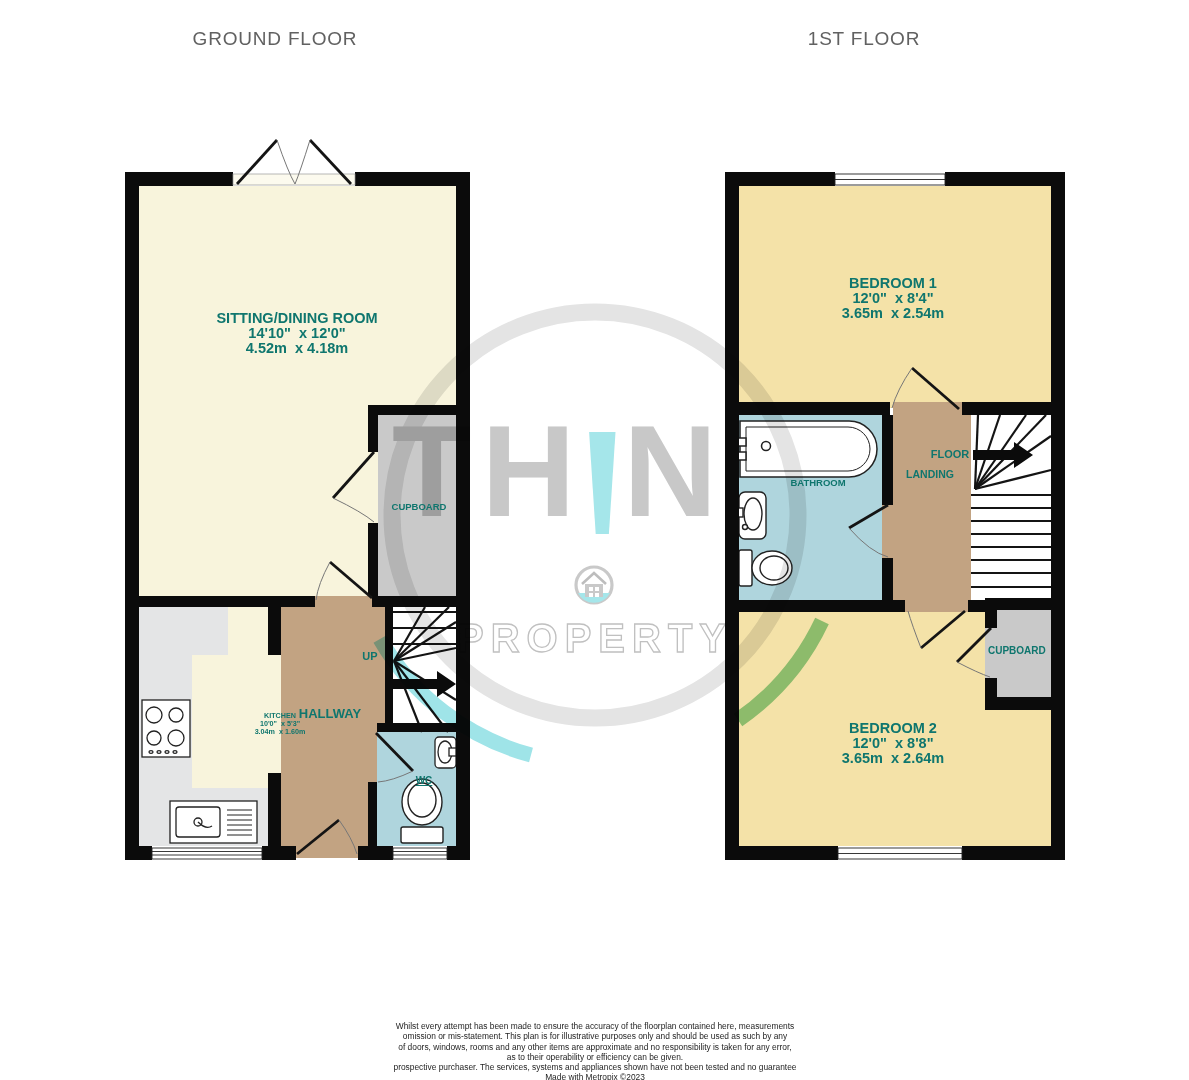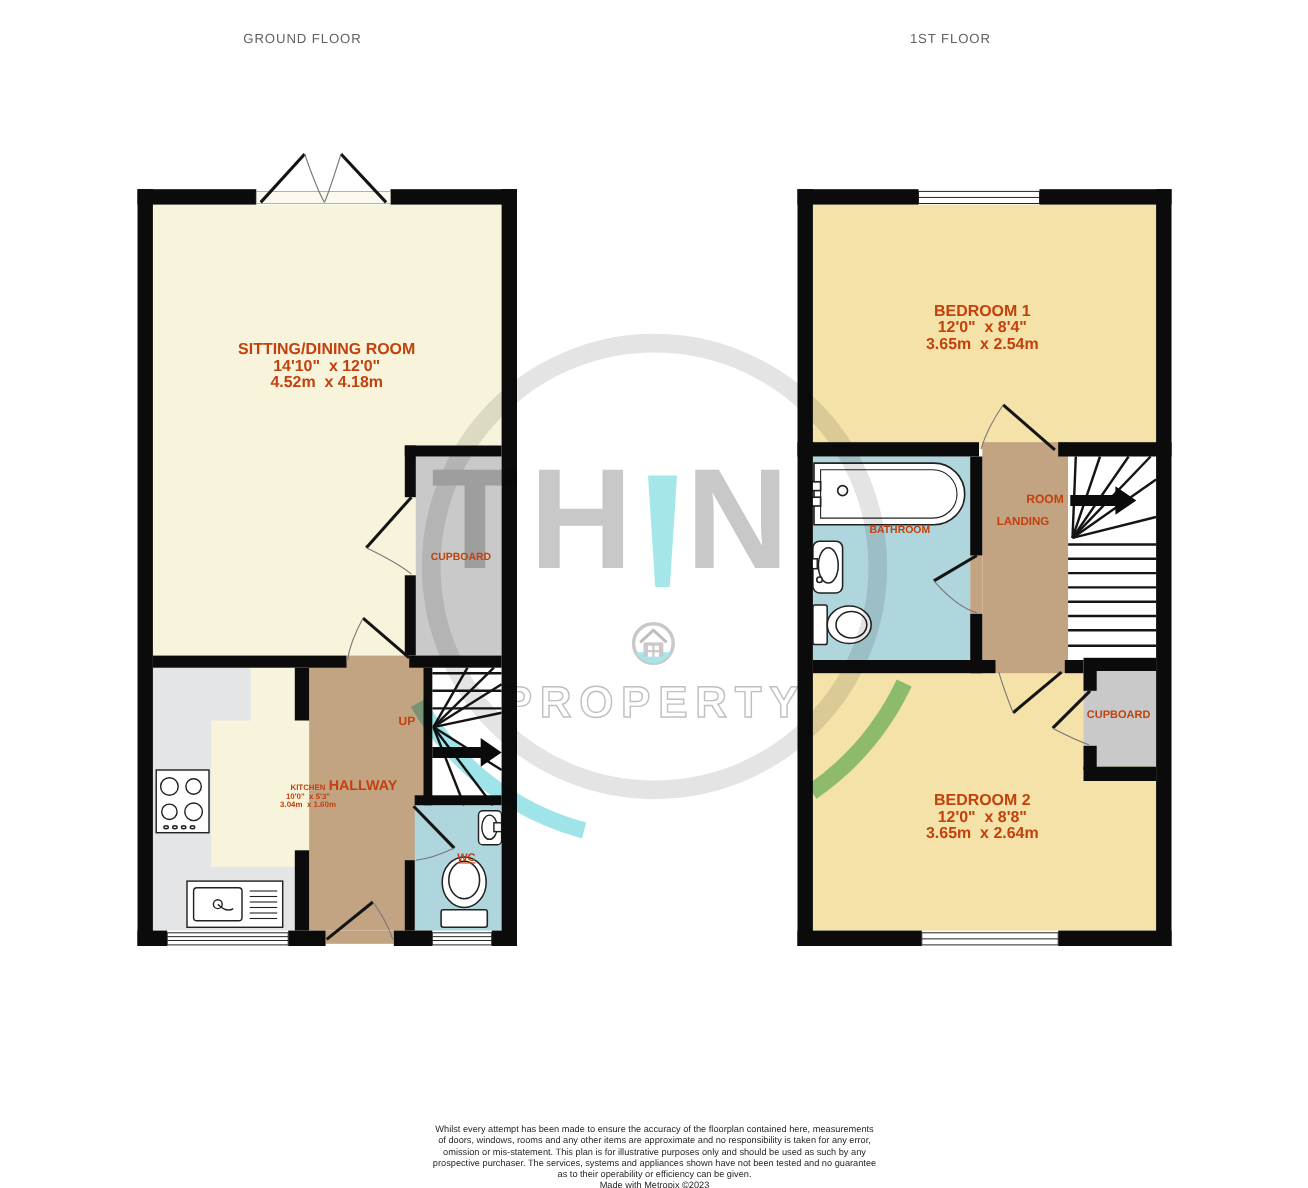--- a/index.html
+++ b/index.html
@@ -1,21 +1,21 @@
 <!DOCTYPE html>
 <html><head>
 <meta charset="utf-8">
 <style>
   html,body{margin:0;padding:0;background:#ffffff;}
   #canvas{position:relative;width:1189px;height:1080px;background:#ffffff;overflow:hidden;
           font-family:"Liberation Sans","DejaVu Sans",sans-serif;}
   #plan-svg{position:absolute;left:0;top:0;z-index:1;}
-  .floor-label{position:absolute;transform:translateX(-50%);color:#616161;font-size:12px;
+  .floor-label{position:absolute;transform:translateX(-50%);color:#616161;font-size:19px;
                letter-spacing:.8px;z-index:10;white-space:pre;}
-  .room-label{position:absolute;transform:translateX(-50%);text-align:center;color:#c2410c;
+  .room-label{position:absolute;transform:translateX(-50%);text-align:center;color:#0f766e;
               font-weight:bold;z-index:10;}
   .room-label .rline{display:block;white-space:pre;}
   .lbl-lg{font-size:14.5px;line-height:15.2px;}
   .lbl-md{font-size:13px;line-height:14px;text-align:center;}
   .lbl-sm{font-size:7.2px;line-height:8.2px;}
   .lbl-xs{font-size:9.5px;line-height:10px;}
   .lbl-dir{font-size:11px;line-height:12px;font-weight:600;}
   .lbl-clip{transform:none;text-align:left;overflow:hidden;width:62px;font-size:10px;line-height:11px;}
   
   #watermark{position:absolute;left:0;top:0;width:1189px;height:1080px;z-index:5;
@@ -317,26 +317,26 @@
   <div class="room-label lbl-lg" style="left:893px;top:721px;">
     <span class="rline">BEDROOM 2</span>
     <span class="rline">12'0"  x 8'8"</span>
     <span class="rline">3.65m  x 2.64m</span>
   </div>
 
   <div class="room-label lbl-xs" style="left:806px;top:478px;margin-left:12px;">BATHROOM</div>
 
   <div class="room-label" style="left:930px;top:468px;font-size:10.5px;">LANDING</div>
 
-  <div class="room-label lbl-dir" style="left:950px;top:448px;">ROOM</div>
+  <div class="room-label lbl-dir" style="left:950px;top:448px;">FLOOR</div>
 
   <div class="room-label lbl-clip" style="left:988px;top:645px;">CUPBOARD</div>
 
   <div id="footer">
     <div>Whilst every attempt has been made to ensure the accuracy of the floorplan contained here, measurements</div>
+    <div>omission or mis-statement. This plan is for illustrative purposes only and should be used as such by any</div>
     <div>of doors, windows, rooms and any other items are approximate and no responsibility is taken for any error,</div>
-    <div>omission or mis-statement. This plan is for illustrative purposes only and should be used as such by any</div>
+    <div>as to their operability or efficiency can be given.</div>
     <div>prospective purchaser. The services, systems and appliances shown have not been tested and no guarantee</div>
-    <div>as to their operability or efficiency can be given.</div>
     <div>Made with Metropix ©2023</div>
   </div>
 
 </div>
 
 </body></html>

